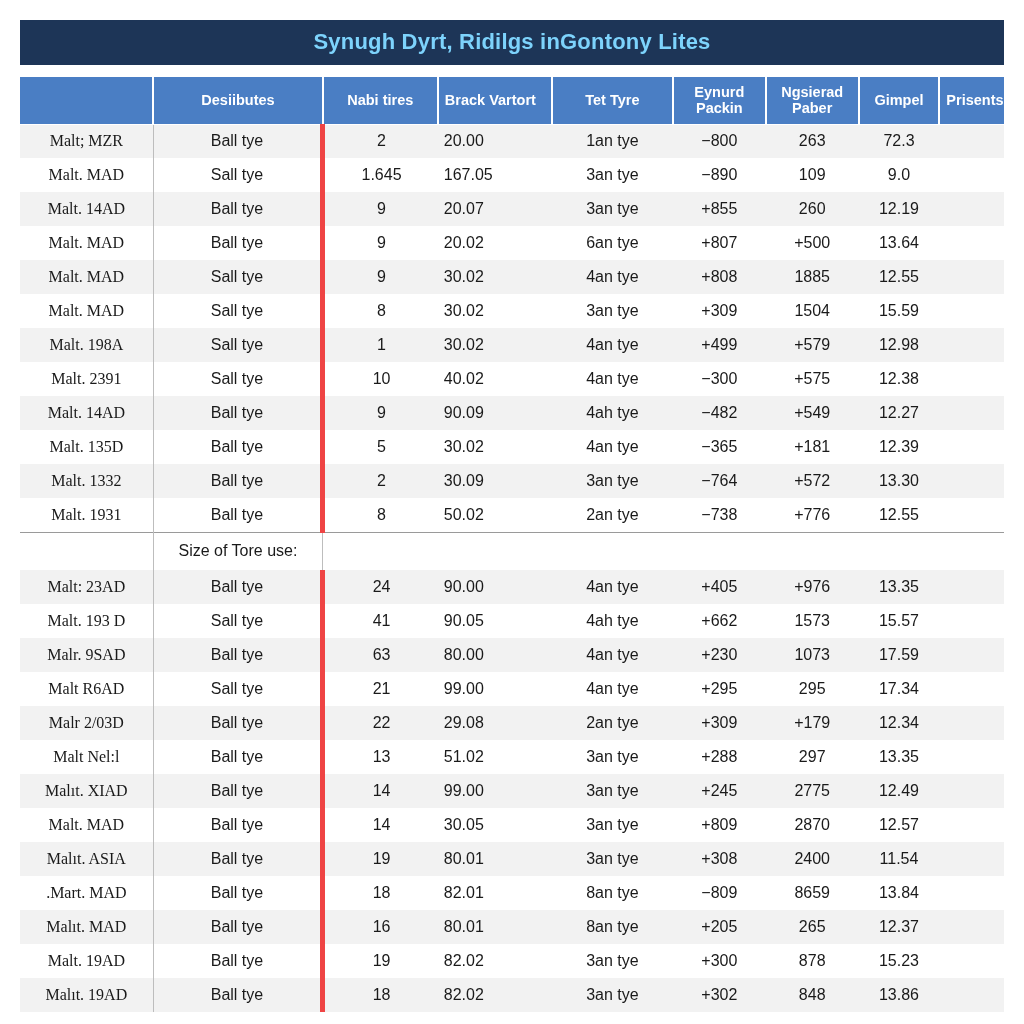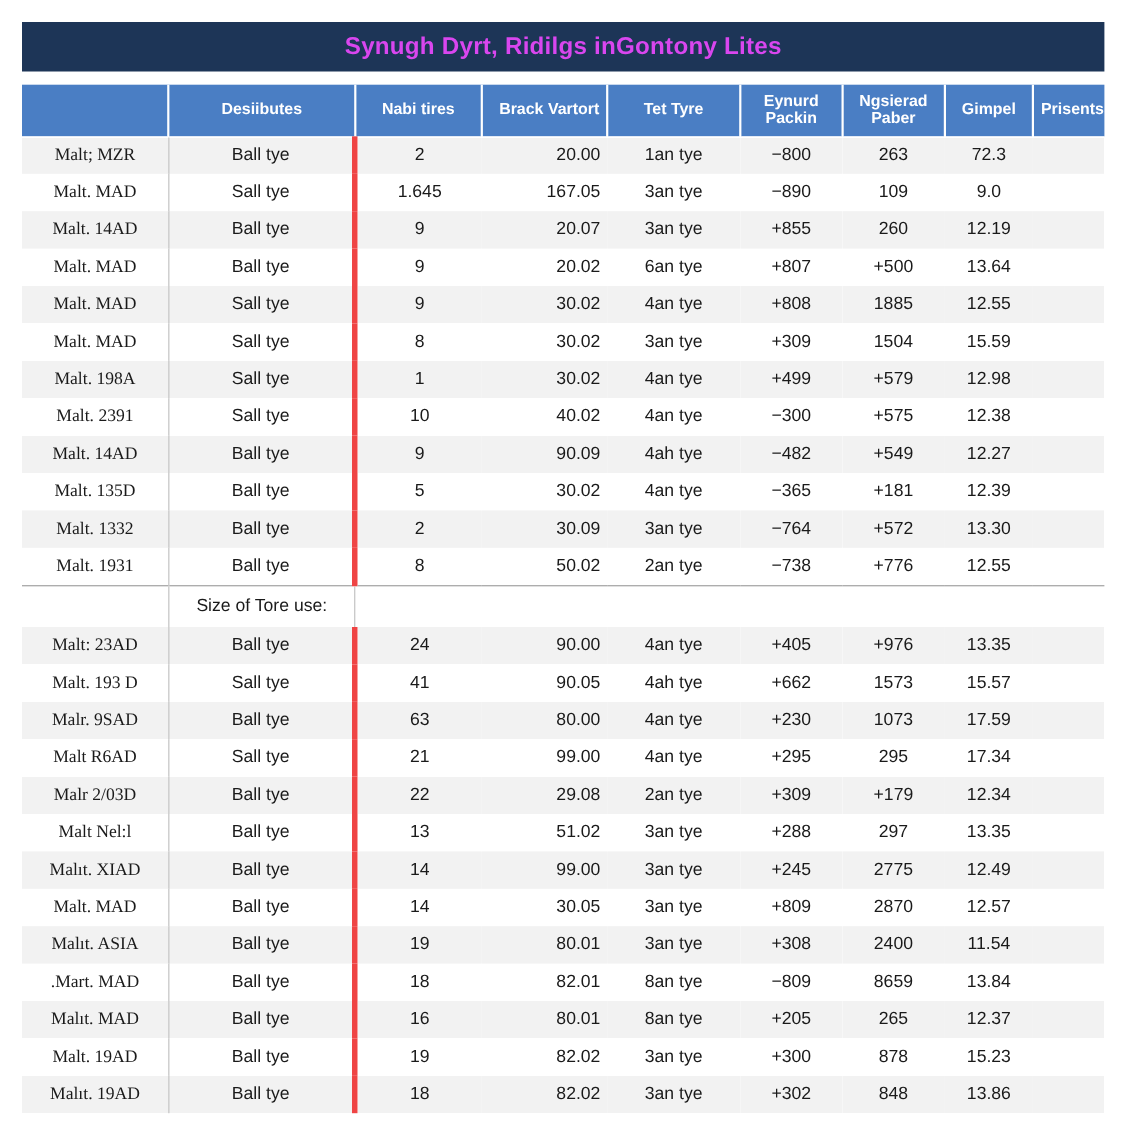--- a/index.html
+++ b/index.html
@@ -15,21 +15,21 @@
   }
   .page {
     box-sizing: border-box;
     width: 1024px;
     height: 1024px;
     padding: 20px 20px 0 20px;
     background: #ffffff;
   }
   .title-bar {
     background: #1d3557;
-    color: #d946ef;
+    color: #7dd3fc;
     text-align: center;
     font-size: 22px;
     font-weight: bold;
     letter-spacing: 0.2px;
     padding: 10px 6px 12px 6px;
     line-height: 1.05;
   }
   table.grid {
     width: 100%;
     border-collapse: collapse;
@@ -61,21 +61,21 @@
     white-space: nowrap;
     overflow: hidden;
   }
   tbody tr.alt td { background: #f2f2f2; }
   tbody tr.plain td { background: #ffffff; }
 
   
   .c0 { text-align: center; width: 132px; font-family: Liberation Serif, serif; }
   .c1 { text-align: center; width: 168px; border-left: 1px solid #bdbdbd; border-right: 5px solid #ef4444; }
   .c2 { text-align: center; width: 114px; }
-  .c3 { text-align: right; width: 113px; }
+  .c3 { text-align: left; width: 113px; }
   .c4 { text-align: center; width: 120px; }
   .c5 { text-align: center; width: 92px; }
   .c6 { text-align: center; width: 92px; }
   .c7 { text-align: center; width: 80px; }
   .c8 { text-align: center; width: 64px; }
 
   th.c1 { border-left: none; border-right: 2px solid #ffffff; margin-top: 21px; }
 
   tr.section-sep td {
     border-top: 1px solid #9a9a9a;

